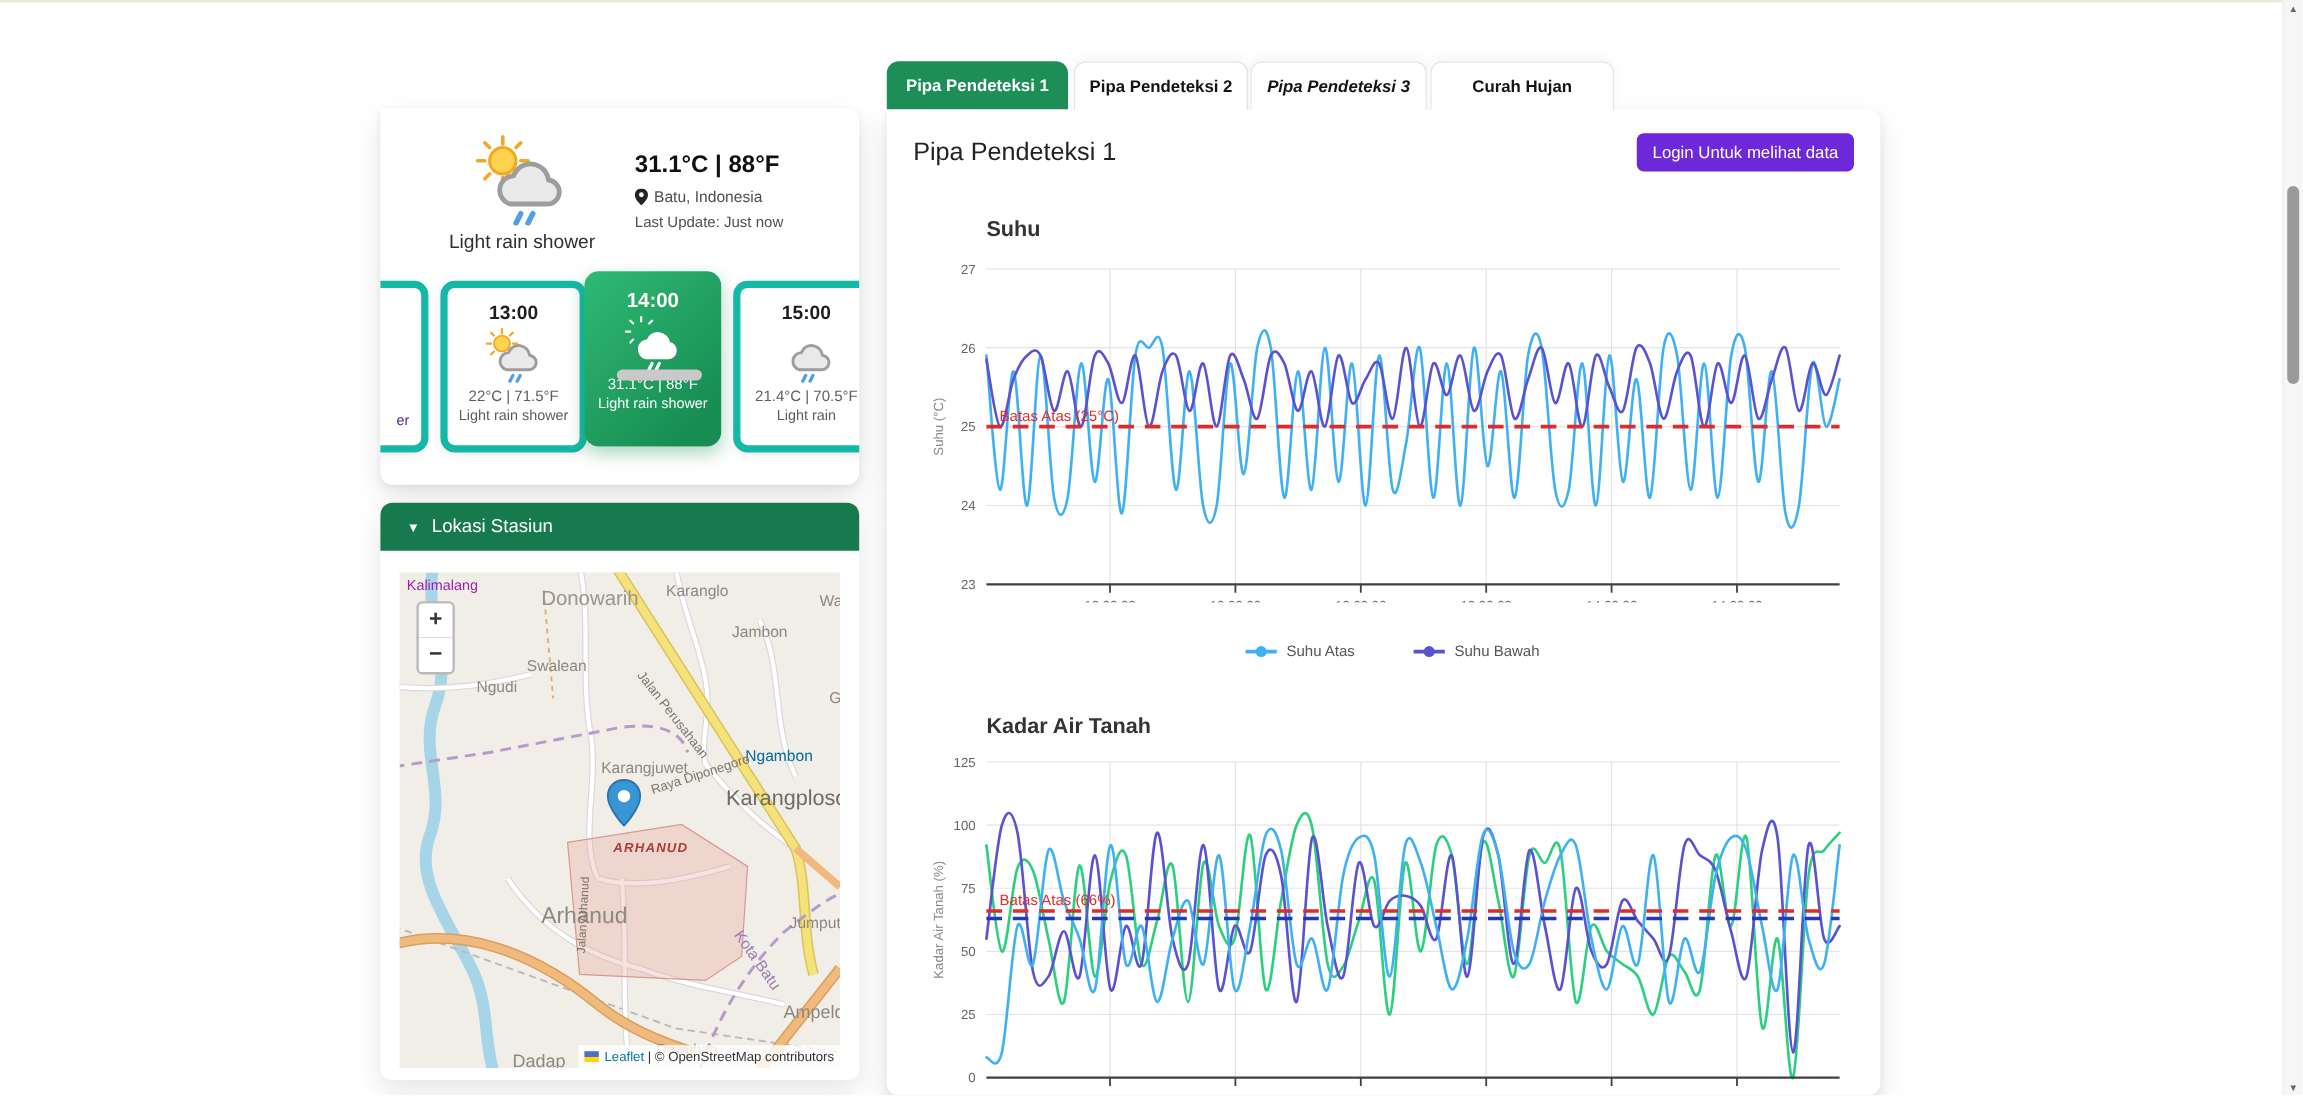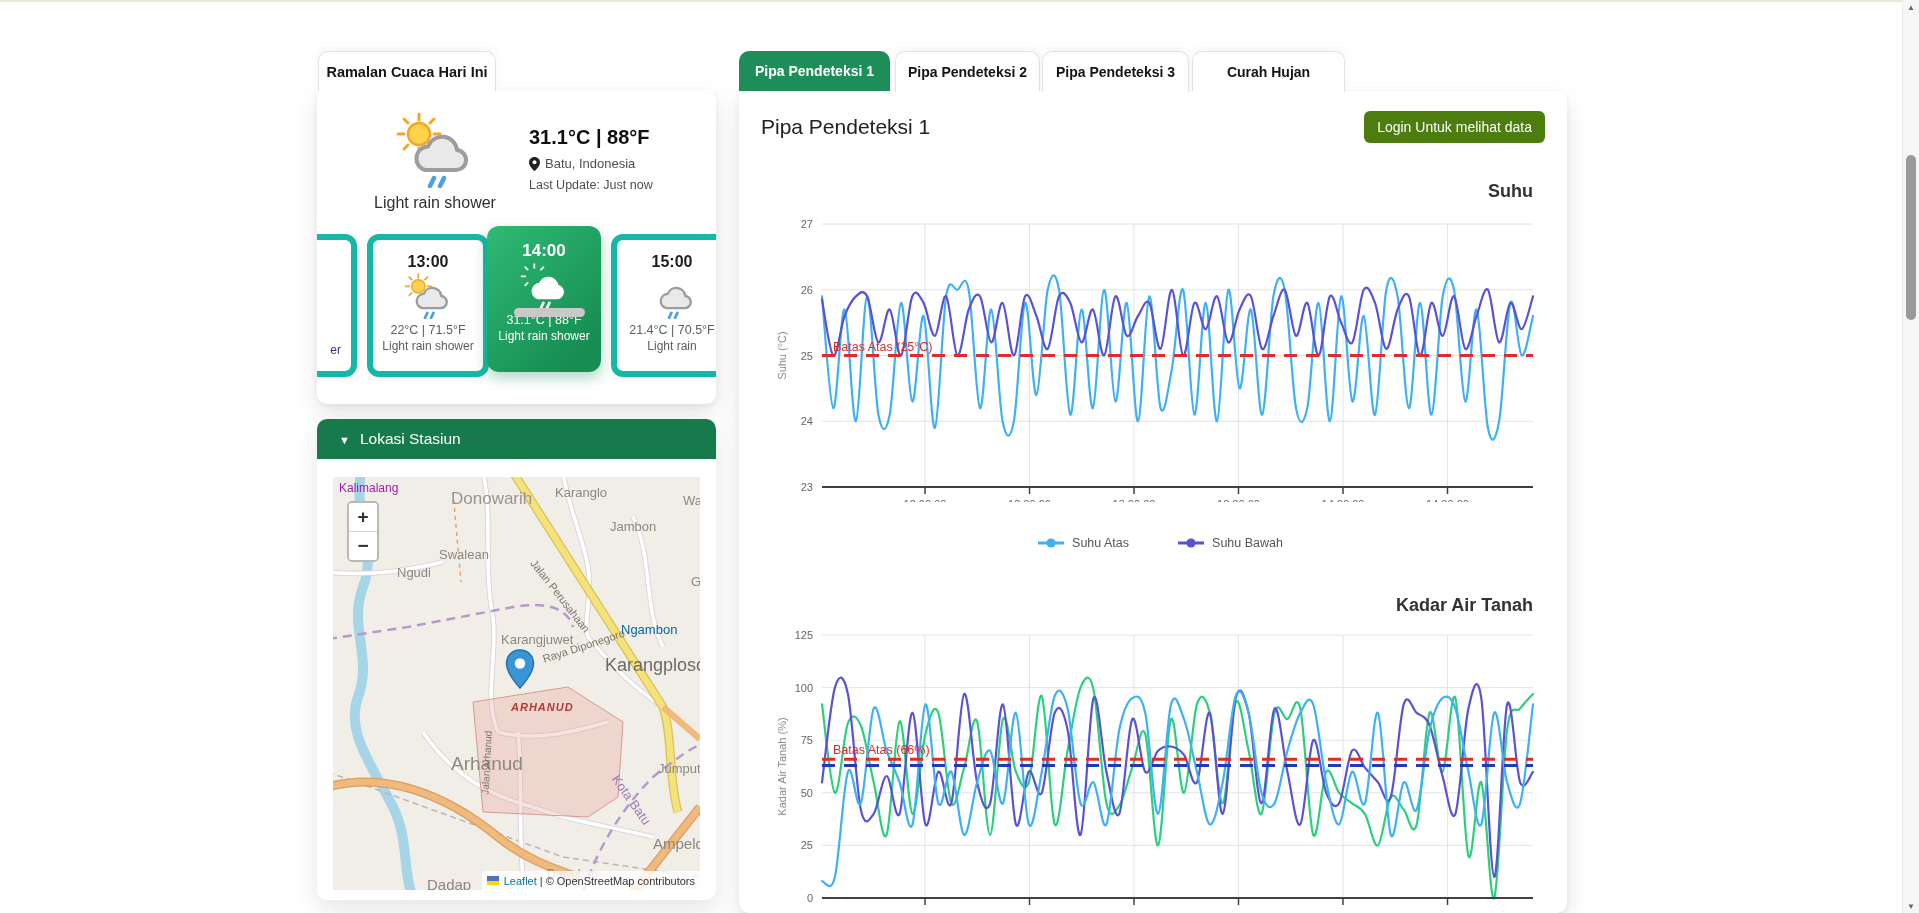--- a/index.html
+++ b/index.html
@@ -66,43 +66,42 @@
   
   .rtab{position:absolute;top:51px;height:40px;border-radius:10px 10px 0 0;display:flex;
         align-items:center;justify-content:center;font-size:14px;font-weight:bold;z-index:5;}
   .rtab.inactive{background:#fff;border:1px solid #e3e3e3;border-bottom:none;color:#141414;
                  box-shadow:0 -4px 10px rgba(0,0,0,.04);}
   .rtab.active{background:#1e8e58;color:#fff;}
   .content-card{left:739px;top:91px;width:828px;height:822px;border-top-left-radius:0;}
   .content-head{position:absolute;left:22px;top:18px;width:784px;height:36px;display:flex;
                 align-items:center;justify-content:space-between;}
   .content-title{font-size:21px;color:#222;}
-  .login-btn{background:#4d7c0f;color:#fff;font-size:14px;border:none;border-radius:6px;
+  .login-btn{background:#6d28d9;color:#fff;font-size:14px;border:none;border-radius:6px;
              padding:8px 13px;font-family:inherit;text-align:center;}
 
-  .chart-title{position:absolute;width:711px;left:822px;text-align:right;font-size:18px;
+  .chart-title{position:absolute;width:711px;left:822px;text-align:left;font-size:18px;
                font-weight:bold;color:#333;}
   .chart-svg{position:absolute;}
   .legend{position:absolute;left:760px;top:536px;width:800px;display:flex;justify-content:center;
           gap:48px;align-items:center;}
   .legend-item{display:flex;align-items:center;gap:7px;font-size:12.5px;color:#555;}
 
   
   .vscroll{position:absolute;right:0;top:0;width:16px;height:913px;background:#f6f6f6;border-left:1px solid #ededed;}
   .varrow{position:absolute;left:0;width:16px;height:14px;display:flex;align-items:center;
           justify-content:center;font-size:8px;color:#666;}
   .vthumb{position:absolute;left:3px;top:155px;width:10px;height:165px;background:#9a9a9a;border-radius:5px;}
 </style>
 </head>
 <body>
 
 <div class="page">
   <div class="topline"></div>
 
-  <div class="wtab">Ramalan Cuaca Hari Ini</div>
 
   <div class="card weather-card">
     <div class="cur-row">
       <div class="big-icon">
         <svg width="84" height="76" viewBox="0 0 84 76">
           <g stroke="#f5a623" stroke-width="3" stroke-linecap="round">
             <line x1="26" y1="2" x2="26" y2="8"></line>
               <line x1="26" y1="36" x2="26" y2="42"></line>
             <line x1="5" y1="22" x2="11" y2="22"></line>
               <line x1="41" y1="22" x2="47" y2="22"></line>
@@ -297,21 +296,21 @@
           </span>
         <span class="leaflet-link">Leaflet</span>
         <span>| © </span>
         <span>OpenStreetMap contributors</span>
       </div>
     </div>
   </div>
 
   <div class="rtab active" style="left:739px;width:151px;">Pipa Pendeteksi 1</div>
   <div class="rtab inactive" style="left:895px;width:143px;">Pipa Pendeteksi 2</div>
-  <div class="rtab inactive" style="left:1042px;width:145px;">Pipa Pendeteksi 3</div>
+  <div class="rtab inactive" style="left:1042px;width:145px;font-style:italic;">Pipa Pendeteksi 3</div>
   <div class="rtab inactive" style="left:1192px;width:151px;">Curah Hujan</div>
 
   <div class="card content-card">
     <div class="content-head">
       <div class="content-title">Pipa Pendeteksi 1</div>
       <button class="login-btn">Login Untuk melihat data</button>
     </div>
   </div>
 
   <div class="chart-title" style="top:181px;">Suhu</div>

